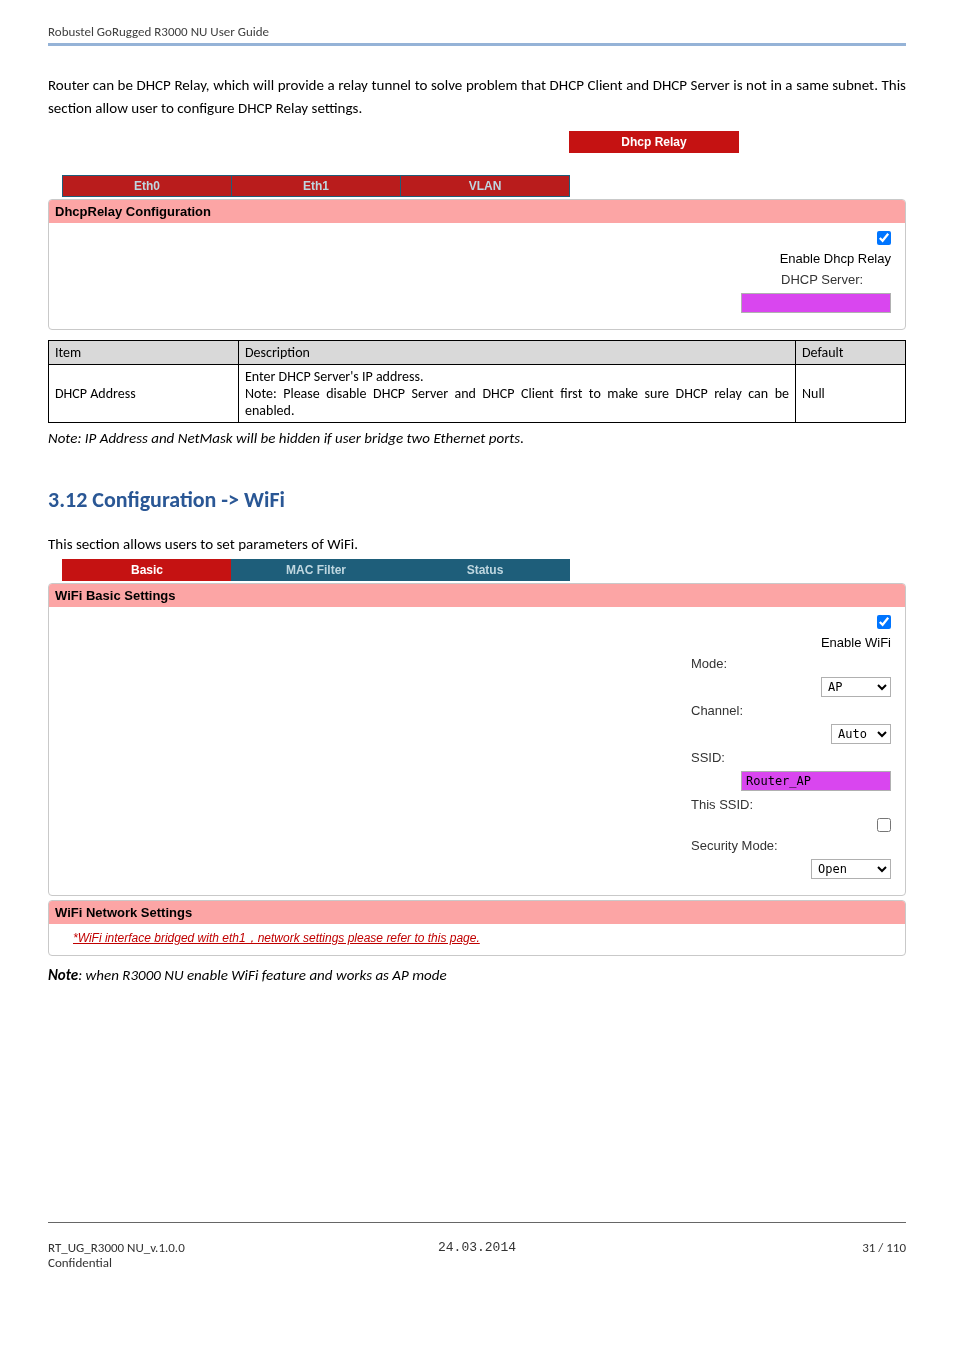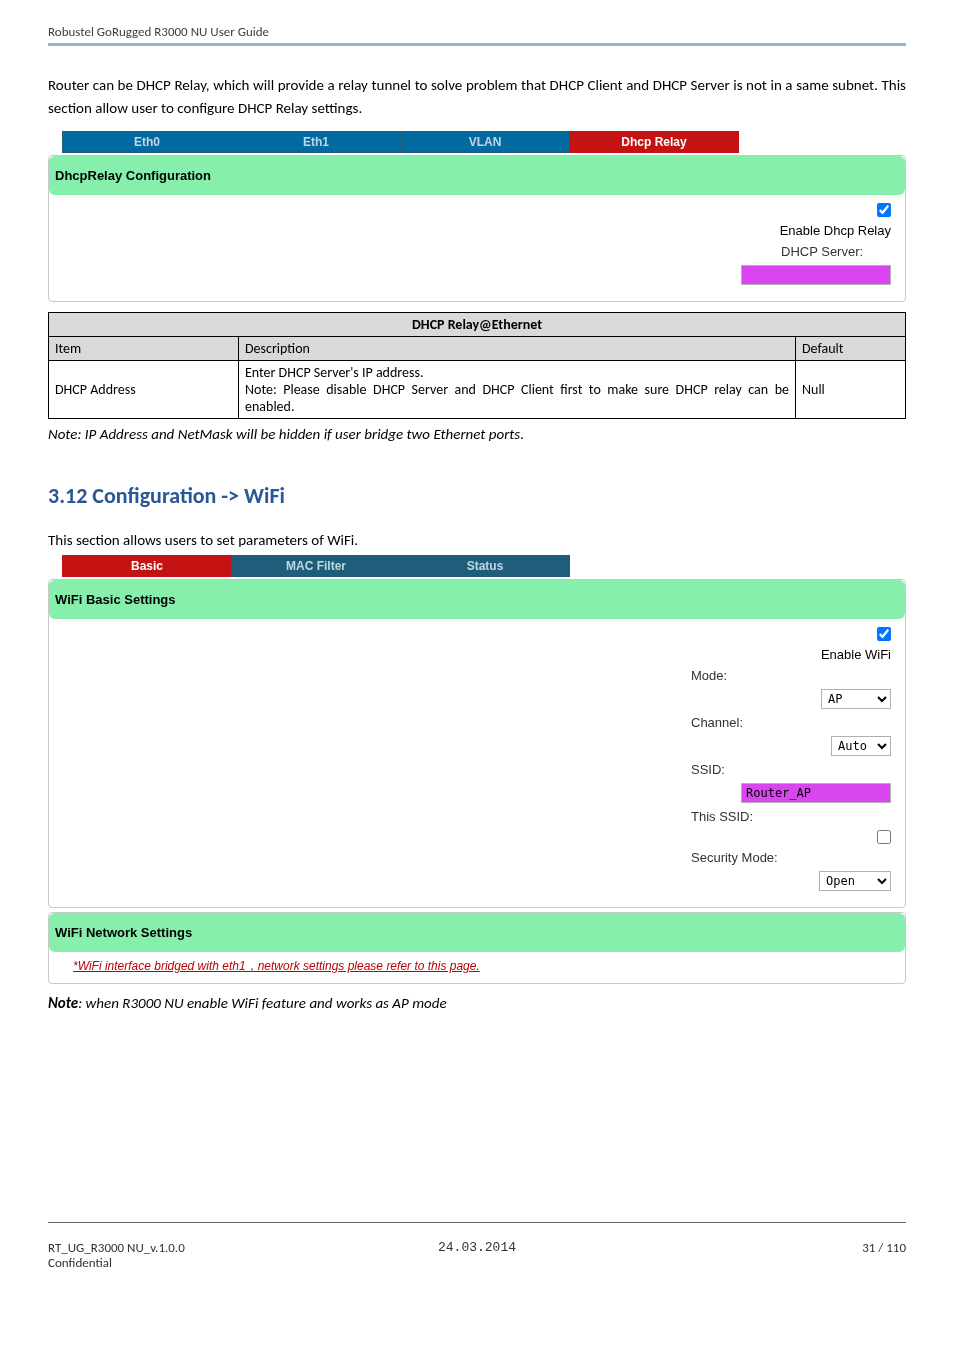--- a/index.html
+++ b/index.html
@@ -46,23 +46,24 @@
     align-items: center;
     justify-content: center;
     font-size: 12px;
     font-weight: bold;
     font-family: Verdana, Arial, sans-serif;
     border: 1px solid #999;
     margin-right: -1px;
     background: #d8d8d8;
   }
   .tab.dark {
-    background: #0369a1;
+    background: #b91c1c;
     color: #bfd7e0;
     border-color: #1e5e7a;
+    margin-top: 44px;
   }
   .tab.active {
     background: #c51212;
     color: #fff;
     border: 1px solid #c51212;
   }
   .tabrow2 {
     display: flex;
     margin-left: 14px;
   }
@@ -82,27 +83,26 @@
   .tab2.filter { background: #1e5e7a; color: #bfd7e0; border-color: #1e5e7a; }
   .tab2.status { background: #1e5e7a; color: #bfd7e0; border-color: #1e5e7a; }
   .panel {
     border: 1px solid #c9c9c9;
     border-radius: 4px;
     margin-top: 2px;
     background: #fff;
     overflow: hidden;
   }
   .panel-head {
-    background: #86efac;
+    background: #fca5a5;
     font-weight: bold;
     font-size: 13px;
-    padding: 12px 6px;
+    padding: 4px 6px;
     color: #000;
     font-family: Verdana, Arial, sans-serif;
-    border-radius: 6px;
   }
   .panel-body {
     padding: 8px 14px 10px 14px;
     font-family: Verdana, Arial, sans-serif;
     font-size: 13px;
   }
   .form-row {
     display: flex;
     align-items: flex-end;
     margin-bottom: 6px;
@@ -213,23 +213,20 @@
       </div>
       <div class="form-row">
         <span class="form-label" style="width:110px;">DHCP Server:</span>
         <input class="textbox" type="text" style="">
       </div>
     </div>
   </div>
 
   <table class="desc">
     <tbody>
-        <tr class="title-row">
-          <td colspan="3">DHCP Relay@Ethernet</td>
-        </tr>
     <tr class="head-row">
       <td style="width:190px;">Item</td>
       <td>Description</td>
       <td style="width:110px;">Default</td>
     </tr>
     <tr>
       <td>DHCP Address</td>
       <td style="text-align:justify">Enter DHCP Server's IP address.<br>Note: Please disable DHCP Server and DHCP Client first to make sure DHCP relay can be enabled.</td>
       <td>Null</td>
     </tr>
@@ -270,21 +267,21 @@
       <div class="form-row">
         <span class="form-label">SSID:</span>
         <input class="textbox" type="text" value="Router_AP" style="">
       </div>
       <div class="form-row">
         <span class="form-label">This SSID:</span>
         <input type="checkbox" style="">
       </div>
       <div class="form-row">
         <span class="form-label">Security Mode:</span>
-        <select class="select" style="width:72px;">
+        <select class="select" style="width:80px;">
           <option>Open</option>
         </select>
       </div>
     </div>
   </div>
 
   <div class="panel" style="margin-top:4px;">
     <div class="panel-head">WiFi Network Settings</div>
     <div class="panel-body" style="padding:6px 24px 8px 24px;">
       <a href="#" class="wifi-link">*WiFi interface bridged with eth1，network settings please refer to this page.</a>

